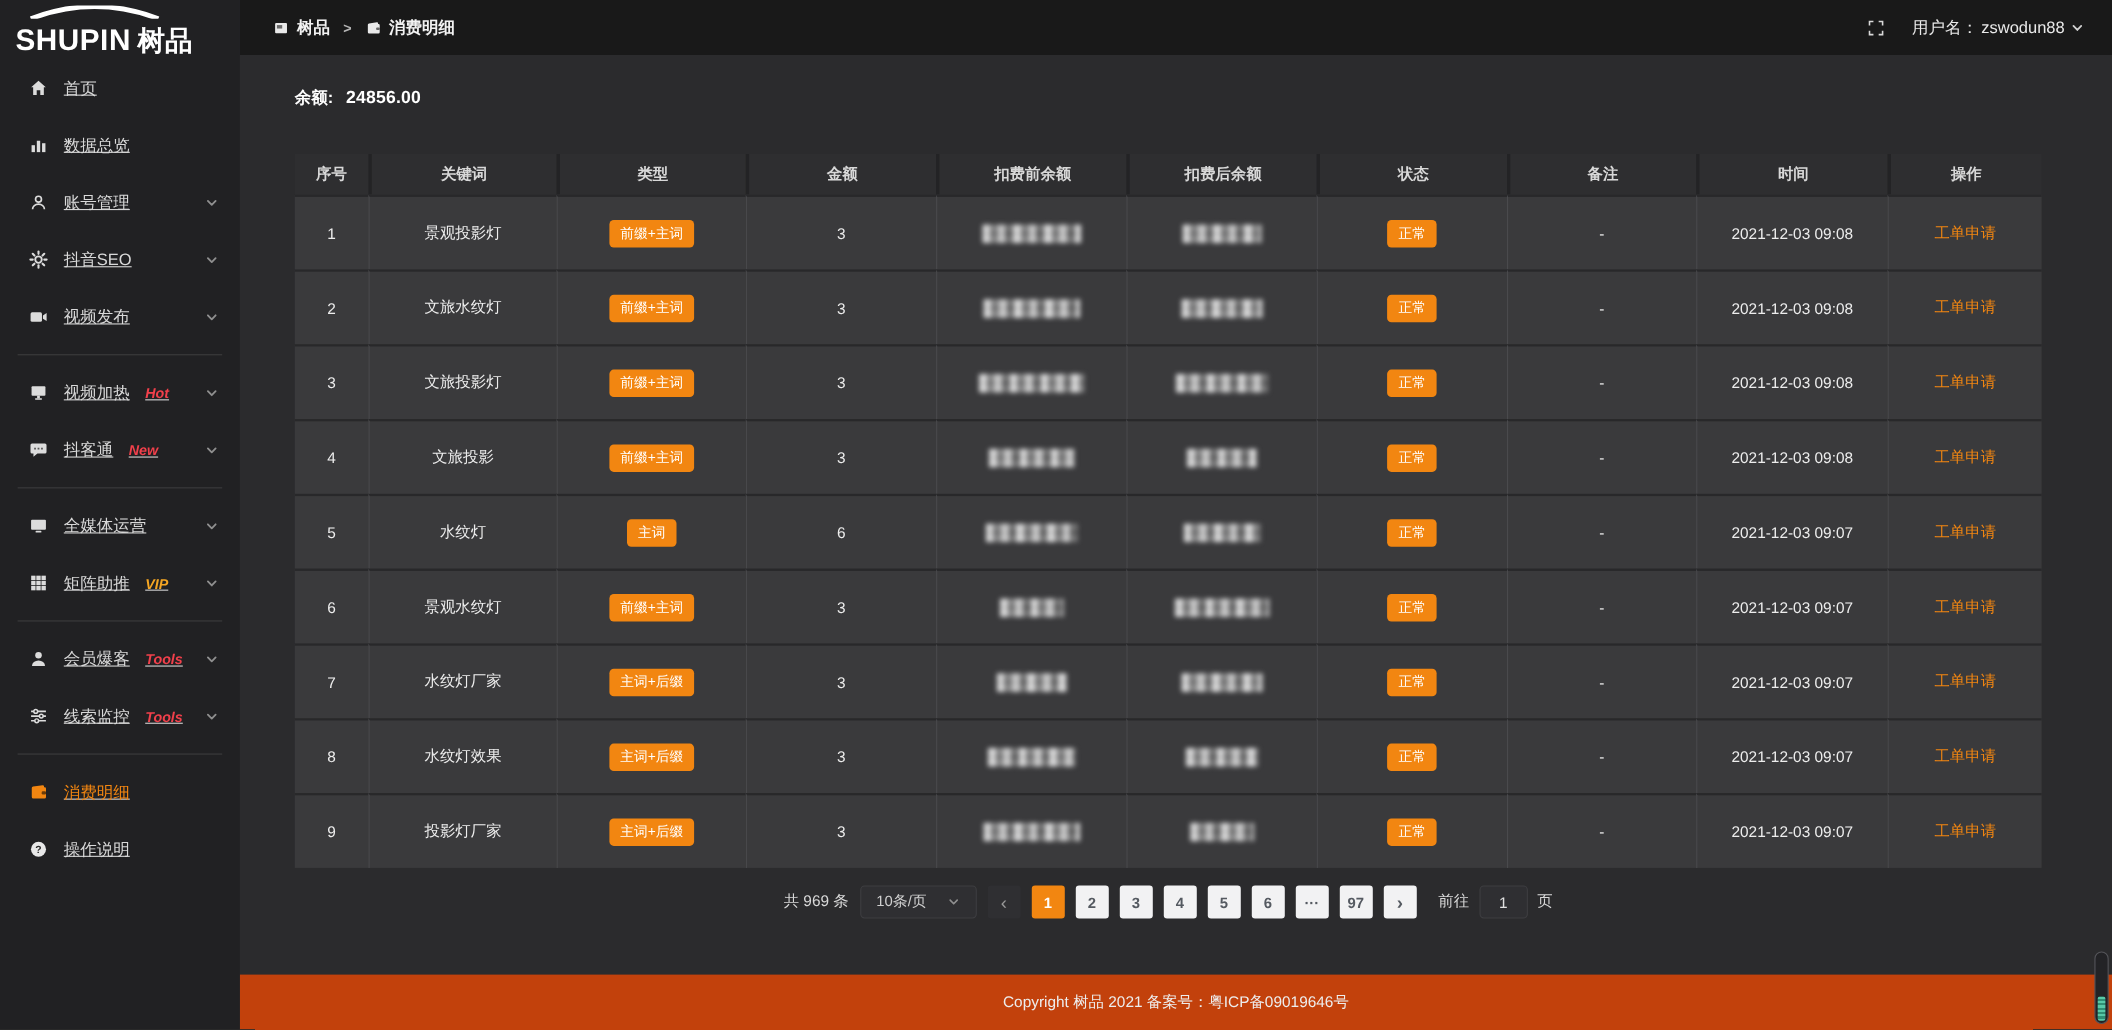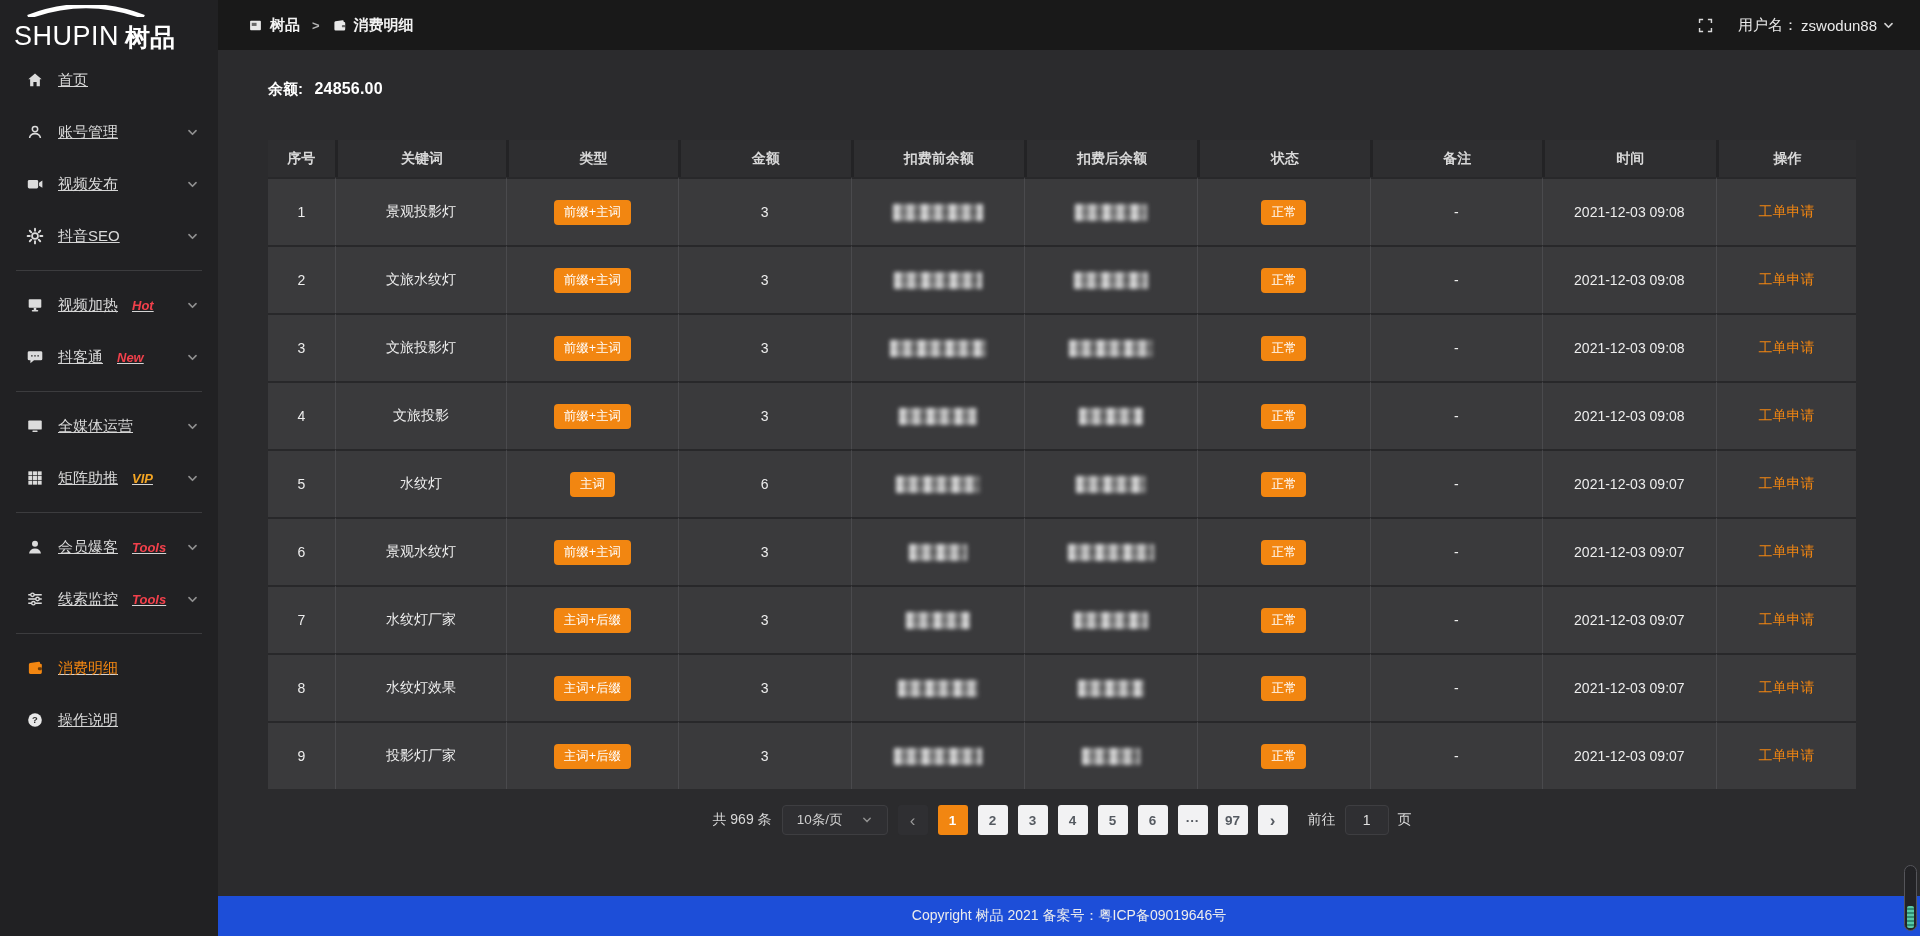--- a/index.html
+++ b/index.html
@@ -5,21 +5,21 @@
   :root{ --accent:#f28611; --sb-bg:#212123; }
   *{ box-sizing:border-box; margin:0; padding:0; }
   html,body{ background:#2b2b2d; }
   body{ font-family:"Liberation Sans","DejaVu Sans",sans-serif; }
   .screen{ position:relative; width:1920px; height:936px; overflow:hidden; background:#2b2b2d; }
 
   
   .sidebar{ position:absolute; left:0; top:0; bottom:0; width:218px; background:var(--sb-bg); z-index:3; }
   .logo{ height:52px; display:flex; align-items:flex-end; padding:0 0 2px 14px; position:relative; }
   .logo-arc{ position:absolute; top:5px; left:22px; }
-  .logo-en{ font-size:27px; font-weight:400; color:#fff; letter-spacing:.5px; line-height:1; }
+  .logo-en{ font-size:27px; font-weight:700; color:#fff; letter-spacing:.5px; line-height:1; }
   .logo-cn{ font-size:25px; font-weight:800; color:#fff; margin-left:6px; line-height:1; }
   .sb-menu{ padding-top:2px; }
   .sb-item{ display:flex; align-items:center; height:52px; padding:0 20px 0 26px; cursor:pointer; color:#d4d4d4;text-decoration:underline; }
   .sb-icon{ width:18px; height:18px; margin-right:14px; color:#dcdcdc; flex:0 0 18px; }
   .sb-label{ font-size:15px; color:#d9d9d9; }
   .sb-item.active .sb-label, .sb-item.active .sb-icon{ color:var(--accent); }
   .sb-tag{ font-size:13px; font-style:italic; font-weight:bold; margin-left:14px; }
   .sb-chev{ margin-left:auto; color:#8f8f8f; display:flex; width:11px; height:11px; }
   .sb-divider{ height:1px; background:#3c3c3e; margin:8px 16px; }
   .svg-ic{ width:100%; height:100%; display:block; }
@@ -71,21 +71,21 @@
   .pg-prev::before{ content:"‹"; font-size:17px; line-height:1; }
   .pg-next::before{ content:"›"; font-size:17px; line-height:1; }
   .light{ background:#f2f2f3; color:#555a61; font-weight:700; }
   .pg-btn.active{ background:var(--accent); color:#fff; }
   .pg-pages{ display:inline-flex; gap:10px; }
   .pg-goto{ display:flex; align-items:center; gap:9px; margin-left:10px; }
   .pg-input{ width:44px; height:30px; background:#2f2f32; border:1px solid #3e3e41; border-radius:4px;
              color:#e0e0e0; text-align:center; font-size:14px; font-family:inherit; }
 
   
-  .footer{ position:absolute; left:218px; right:0; bottom:0; height:40px; background:#1d4ed8;
+  .footer{ position:absolute; left:218px; right:0; bottom:0; height:50px; background:#c2410c;
            display:flex; align-items:center; justify-content:center; color:#ededed; font-size:14px; }
   .scroll-widget{ position:absolute; right:3px; bottom:5px; width:13px; height:66px; border:1px solid #55555a;
                   border-radius:7px; background:#232326; z-index:5; display:flex; align-items:flex-end;
                   justify-content:center; padding:2px; cursor:pointer; }
   .scroll-thumb{ width:7px; height:22px; border-radius:2px;
                  background:repeating-linear-gradient(0deg,#57c9a7 0 2px,#2f8f74 2px 4px); }
 </style>
 </head>
 <body>
 
@@ -105,40 +105,36 @@
             <svg class="svg-ic" viewBox="0 0 20 20">
               <path d="M10 2.8 L17.4 9.2 H15.4 V17 H11.8 V12.3 H8.2 V17 H4.6 V9.2 H2.6 Z" fill="currentColor"></path>
             </svg>
           </span>
        <span class="sb-label">首页</span>
 
      </div>
         <div class="sb-item">
        <span class="sb-icon">
             <svg class="svg-ic" viewBox="0 0 20 20">
+              <rect x="3" y="10" width="3.4" height="7" fill="currentColor"></rect>
+              <rect x="8.3" y="5.5" width="3.4" height="11.5" fill="currentColor"></rect>
+              <rect x="13.6" y="8" width="3.4" height="9" fill="currentColor"></rect>
+            </svg>
+          </span>
+       <span class="sb-label">数据总览</span>
+
+     </div>
+        <div class="sb-item">
+       <span class="sb-icon">
+            <svg class="svg-ic" viewBox="0 0 20 20">
               <circle cx="10" cy="6.8" r="3" fill="none" stroke="currentColor" stroke-width="1.7"></circle>
               <path d="M4 16.8 a6 5 0 0 1 12 0" fill="none" stroke="currentColor" stroke-width="1.7"></path>
             </svg>
           </span>
        <span class="sb-label">账号管理</span>
-
-       <span class="sb-chev">
-            <svg class="svg-ic" viewBox="0 0 10 10">
-              <polyline points="1.8,3.3 5,6.6 8.2,3.3" fill="none" stroke="currentColor" stroke-width="1.5" stroke-linecap="round" stroke-linejoin="round"></polyline>
-            </svg>
-          </span>
-     </div>
-        <div class="sb-item">
-       <span class="sb-icon">
-            <svg class="svg-ic" viewBox="0 0 20 20">
-              <rect x="2" y="5.5" width="11.5" height="9.5" rx="1.6" fill="currentColor"></rect>
-              <path d="M14.5 8.6 L18.2 6.2 V14.3 L14.5 11.9 Z" fill="currentColor"></path>
-            </svg>
-          </span>
-       <span class="sb-label">视频发布</span>
 
        <span class="sb-chev">
             <svg class="svg-ic" viewBox="0 0 10 10">
               <polyline points="1.8,3.3 5,6.6 8.2,3.3" fill="none" stroke="currentColor" stroke-width="1.5" stroke-linecap="round" stroke-linejoin="round"></polyline>
             </svg>
           </span>
      </div>
         <div class="sb-item">
        <span class="sb-icon">
             <svg class="svg-ic" viewBox="0 0 20 20">
@@ -149,20 +145,35 @@
                 <line x1="1.8" y1="10" x2="4.2" y2="10"></line>
                 <line x1="15.8" y1="10" x2="18.2" y2="10"></line>
                 <line x1="4.2" y1="4.2" x2="5.9" y2="5.9"></line>
                 <line x1="14.1" y1="14.1" x2="15.8" y2="15.8"></line>
                 <line x1="15.8" y1="4.2" x2="14.1" y2="5.9"></line>
                 <line x1="4.2" y1="15.8" x2="5.9" y2="14.1"></line>
               </g>
             </svg>
           </span>
        <span class="sb-label">抖音SEO</span>
+
+       <span class="sb-chev">
+            <svg class="svg-ic" viewBox="0 0 10 10">
+              <polyline points="1.8,3.3 5,6.6 8.2,3.3" fill="none" stroke="currentColor" stroke-width="1.5" stroke-linecap="round" stroke-linejoin="round"></polyline>
+            </svg>
+          </span>
+     </div>
+        <div class="sb-item">
+       <span class="sb-icon">
+            <svg class="svg-ic" viewBox="0 0 20 20">
+              <rect x="2" y="5.5" width="11.5" height="9.5" rx="1.6" fill="currentColor"></rect>
+              <path d="M14.5 8.6 L18.2 6.2 V14.3 L14.5 11.9 Z" fill="currentColor"></path>
+            </svg>
+          </span>
+       <span class="sb-label">视频发布</span>
 
        <span class="sb-chev">
             <svg class="svg-ic" viewBox="0 0 10 10">
               <polyline points="1.8,3.3 5,6.6 8.2,3.3" fill="none" stroke="currentColor" stroke-width="1.5" stroke-linecap="round" stroke-linejoin="round"></polyline>
             </svg>
           </span>
      </div>
         <div class="sb-divider"></div>
         <div class="sb-item">
        <span class="sb-icon">

